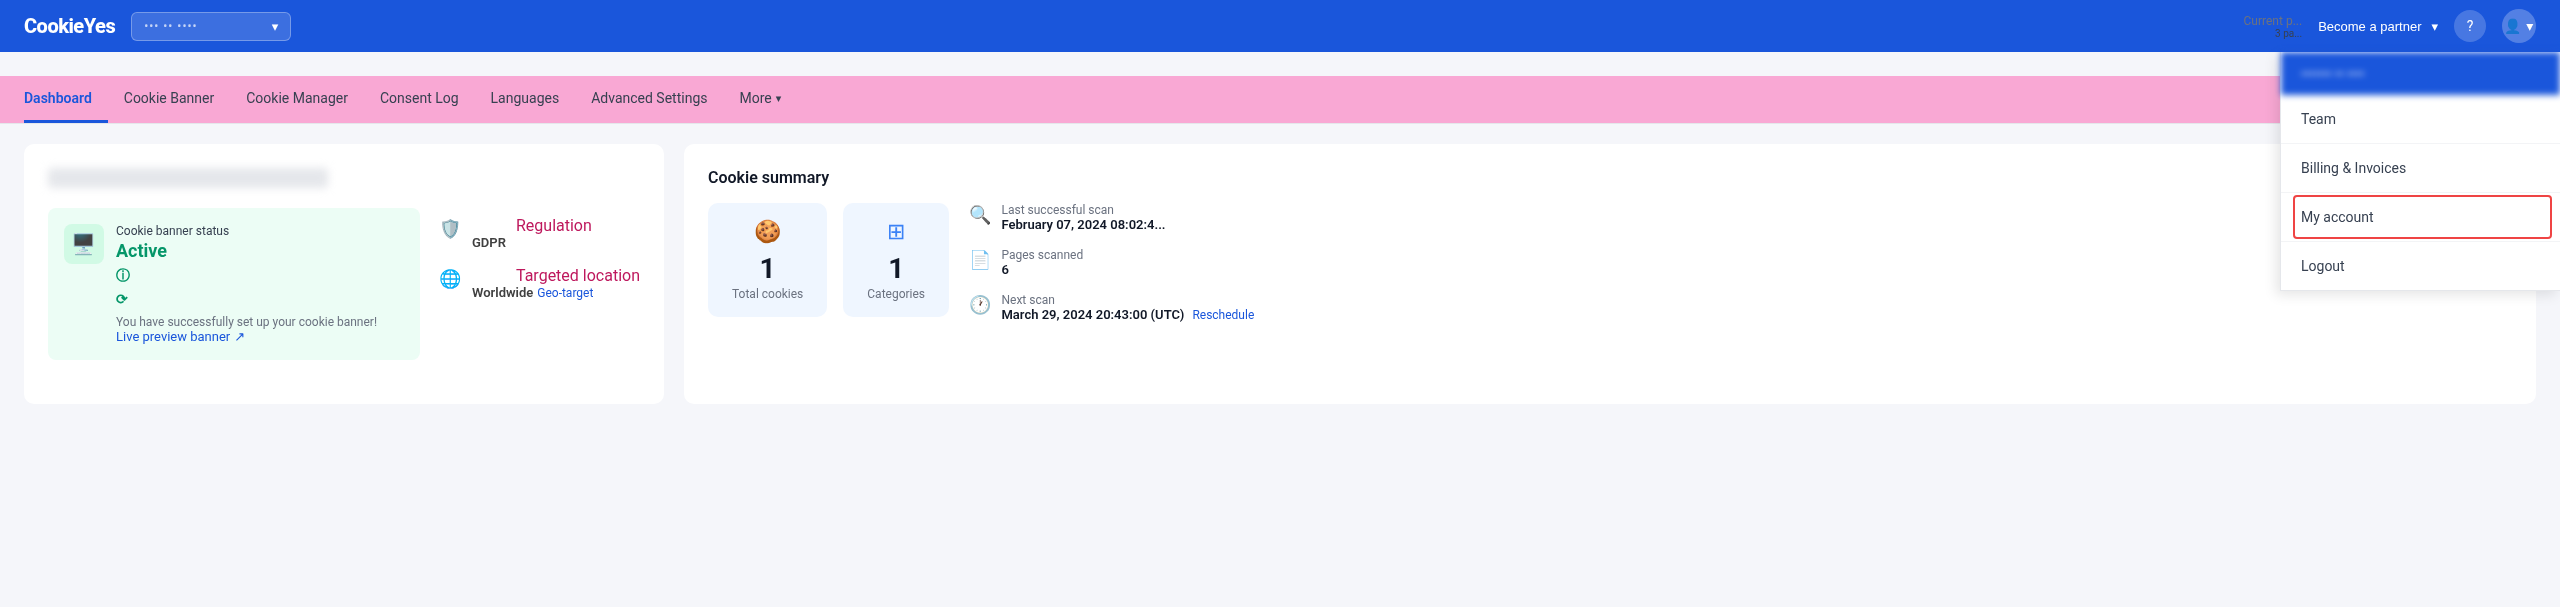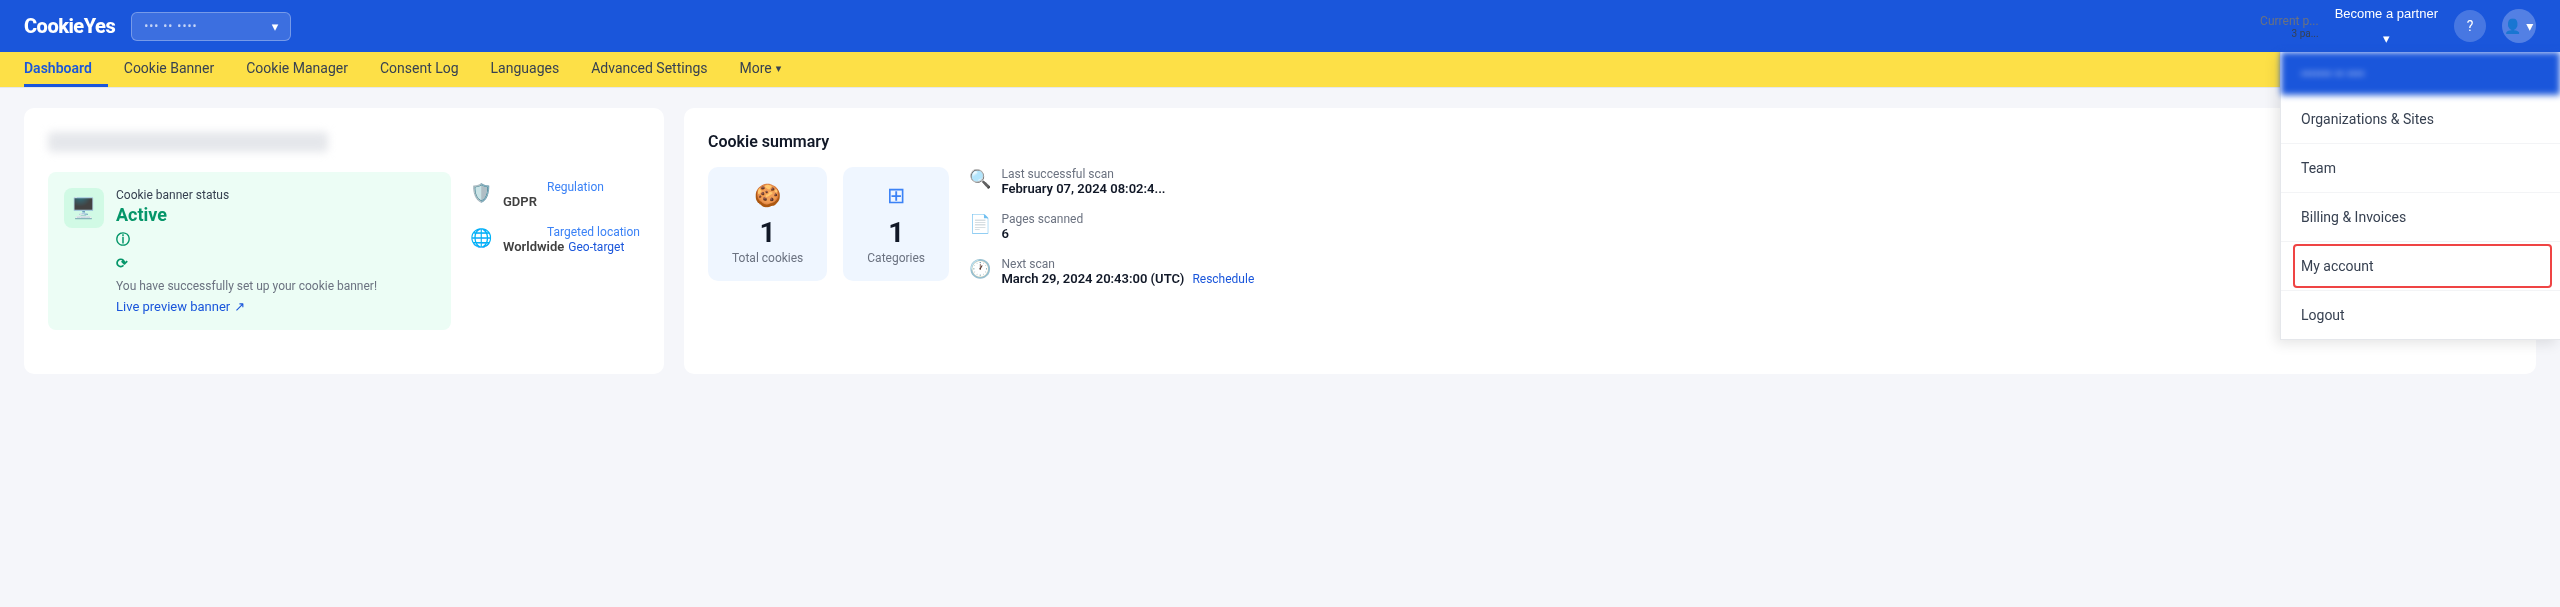--- a/index.html
+++ b/index.html
@@ -36,49 +36,49 @@
     .top-bar-right { display: flex; align-items: center; gap: 16px; }
     .partner-btn {
       color: white;
       font-size: 13px;
       display: flex;
       align-items: center;
       gap: 10px;
       cursor: pointer;
       background: none;
       border: none;
-      flex-direction: column;
     }
     .icon-circle {
       width: 32px; height: 32px;
       border-radius: 50%;
       background: rgba(255,255,255,0.2);
       display: flex; align-items: center; justify-content: center;
       color: white; font-size: 14px; cursor: pointer;
     }
     .avatar-btn {
       width: 34px; height: 34px;
       border-radius: 50%;
       background: rgba(255,255,255,0.25);
       display: flex; align-items: center; justify-content: center;
       color: white; font-size: 14px; cursor: pointer;
       border: none;
       gap: 4px;
     }
 
     
     .secondary-nav {
-      background: #fde047;
+      background: #f9a8d4;
       border-bottom: 1px solid #e5e7eb;
       display: flex;
       align-items: center;
       padding: 0 24px;
-      height: 36px;
+      height: 48px;
       justify-content: space-between;
       position: relative;
+      margin-top: 24px;
     }
     .nav-items { display: flex; align-items: center; height: 100%; }
     .nav-item {
       padding: 0 16px;
       height: 100%;
       display: flex;
       align-items: center;
       font-size: 14px;
       color: #374151;
       cursor: pointer;
@@ -130,24 +130,24 @@
       border-radius: 8px;
       display: flex; align-items: center; justify-content: center;
       font-size: 20px;
       flex-shrink: 0;
     }
     .status-content { flex: 1; }
     .status-label { font-size: 12px; color: #374151; margin-bottom: 2px; }
     .status-active { font-size: 18px; font-weight: 700; color: #059669; display: flex; align-items: flex-start; gap: 6px; flex-direction: column; }
     .status-active-icon { font-size: 14px; }
     .status-desc { font-size: 12px; color: #6b7280; margin-top: 8px; }
-    .live-preview { font-size: 13px; color: #1a56db; cursor: pointer; display: flex; align-items: center; gap: 4px; margin-top: 6px; }
+    .live-preview { font-size: 13px; color: #1a56db; cursor: pointer; display: flex; align-items: center; gap: 4px; }
     .reg-item { display: flex; align-items: flex-start; gap: 10px; }
     .reg-icon { font-size: 18px; color: #6b7280; margin-top: 2px; }
-    .reg-label { font-size: 12px; color: #3b82f6; padding-left: 44px; }
+    .reg-label { font-size: 16px; color: #be185d; padding-left: 44px; }
     .reg-value { font-size: 13px; font-weight: 600; color: #404040; }
     .geo-link { font-size: 12px; color: #1a56db; cursor: pointer; margin-left: 4px; }
 
     
     .right-panel {
       background: white;
       border-radius: 10px;
       padding: 24px;
       flex: 1;
       min-width: 0;
@@ -359,18 +359,17 @@
             </div>
           </div>
         </div>
       </div>
     </div>
   </div>
 </div>
 
 <div class="dropdown-menu">
   <div class="dropdown-header">••••••• •• ••••</div>
-  <div class="dropdown-item">Organizations &amp; Sites</div>
   <div class="dropdown-item">Team</div>
   <div class="dropdown-item">Billing &amp; Invoices</div>
   <div class="dropdown-item highlighted">My account</div>
   <div class="dropdown-item logout">Logout</div>
 </div>
 
 </body></html>

